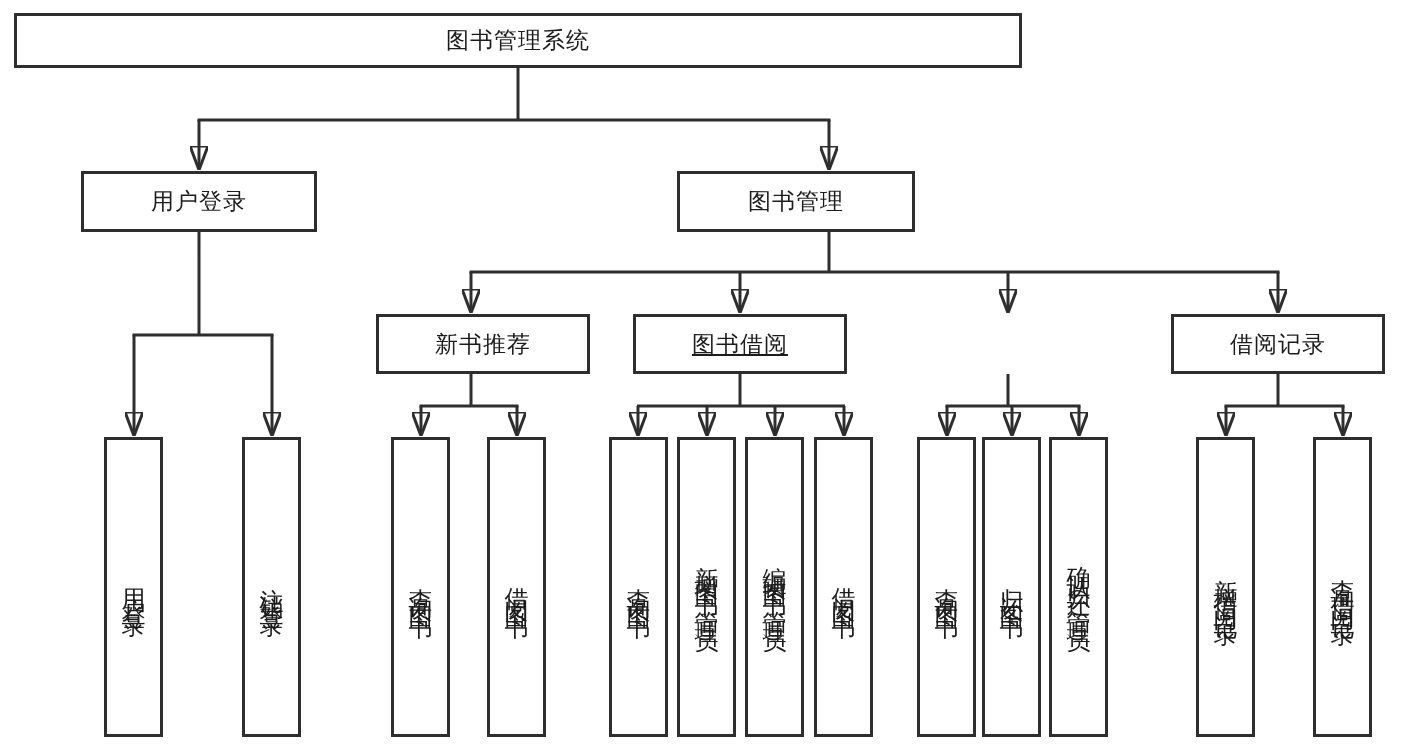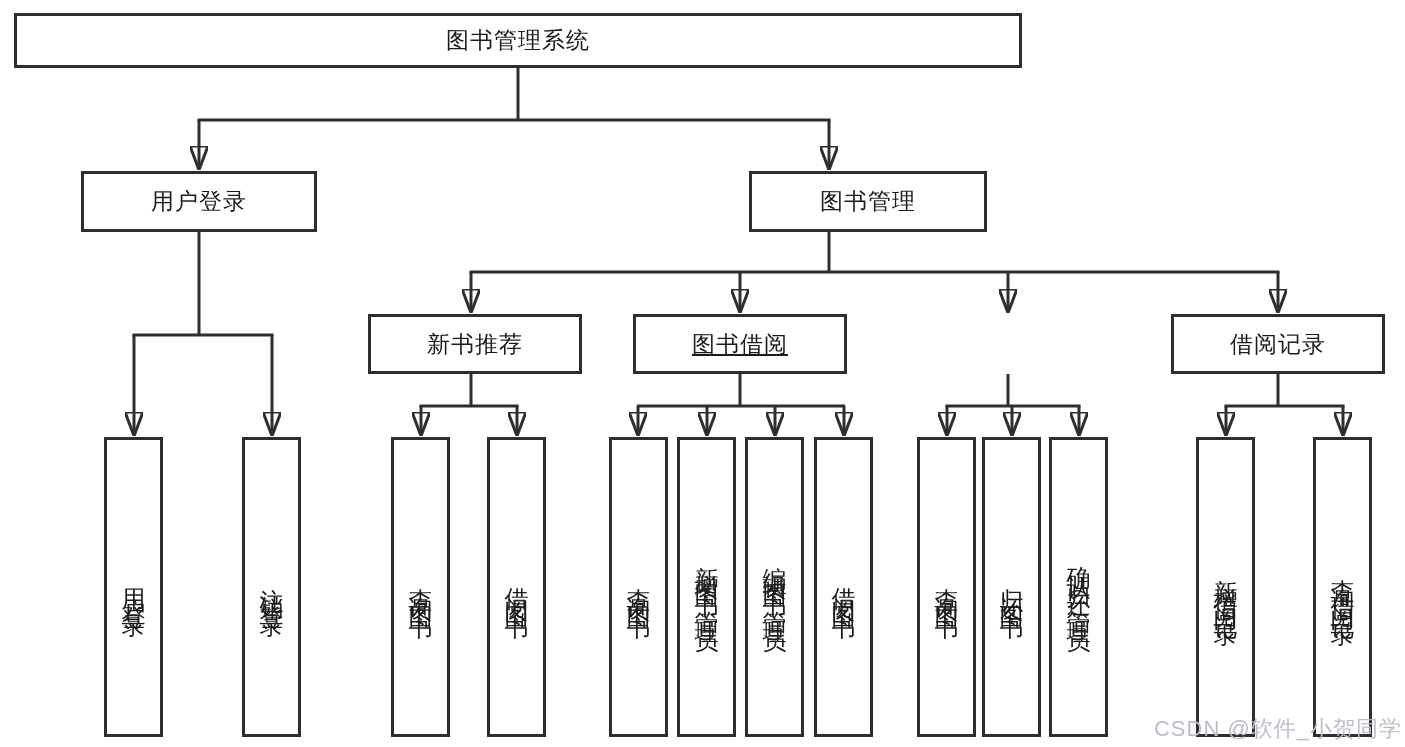--- a/index.html
+++ b/index.html
@@ -23,23 +23,23 @@
   .box{
     position:absolute;
     background:#fff;
     border:3px solid var(--line);
     display:flex;align-items:center;justify-content:center;
     color:var(--text);
   }
   .hlabel{font-size:23px;letter-spacing:1px;}
   .root{left:14px;top:13px;width:1008px;height:55px;}
   .n2a{left:81px;top:171px;width:236px;height:61px;}
-  .n2b{left:749px;top:171px;width:238px;height:61px;}
+  .n2b{left:677px;top:171px;width:238px;height:61px;}
   .n3{top:314px;width:214px;height:60px;}
-  .n3a{left:368px;}
+  .n3a{left:376px;}
   .n3b{left:633px;text-decoration:underline;}
   .n3c{left:901px;}
   .n3d{left:1171px;}
   .leaf{top:437px;width:59px;height:300px;}
   .l1{left:104px;}  .l2{left:242px;}
   .l3{left:391px;}  .l4{left:487px;}
   .l5{left:609px;}  .l6{left:677px;}
   .l7{left:745px;}  .l8{left:814px;}
   .l9{left:917px;}  .l10{left:982px;} .l11{left:1049px;}
   .l12{left:1196px;}.l13{left:1313px;}
@@ -184,14 +184,13 @@
     <span class="vtext">确认归还（管理员）</span>
   </div>
 
   <div class="box leaf l12">
     <span class="vtext">新增借阅记录</span>
   </div>
   <div class="box leaf l13">
     <span class="vtext">查询借阅记录</span>
   </div>
 
-  <div class="watermark">CSDN @软件_小贺同学</div>
 </div>
 
 </body></html>

